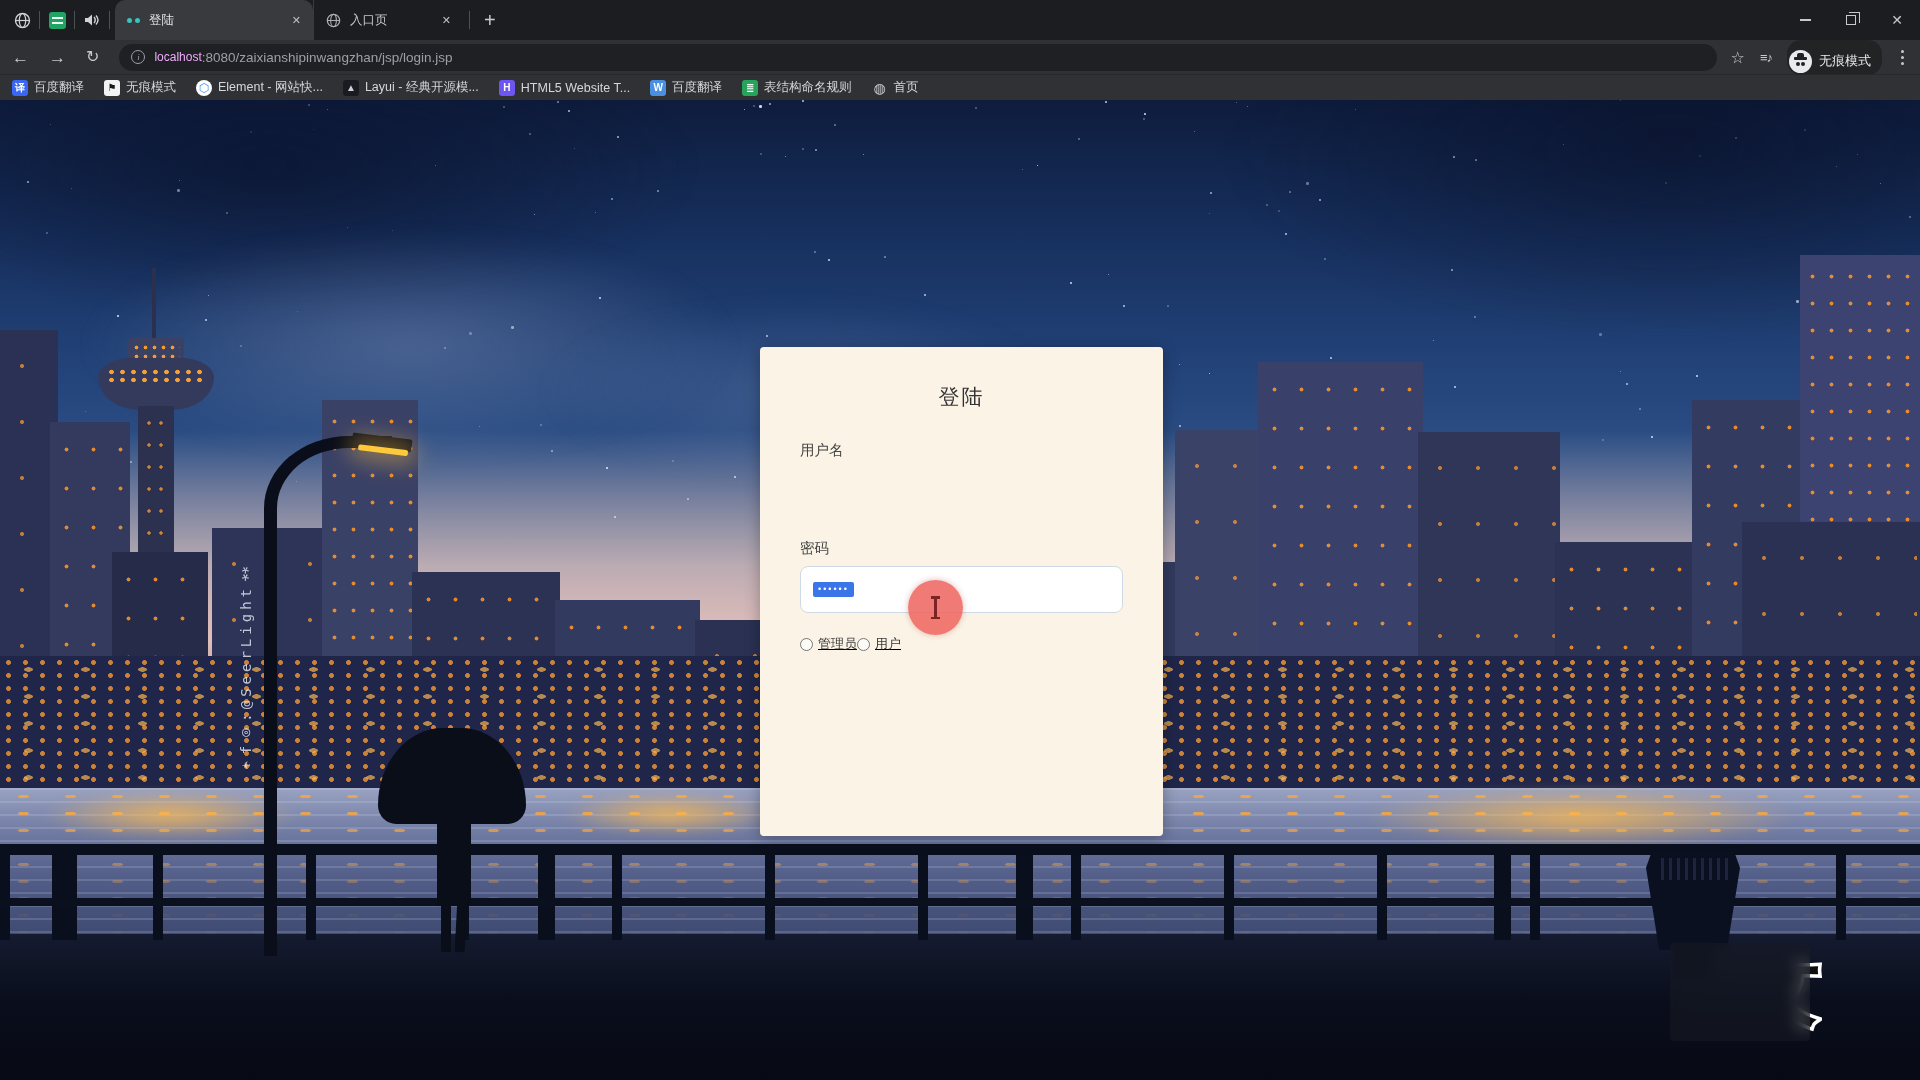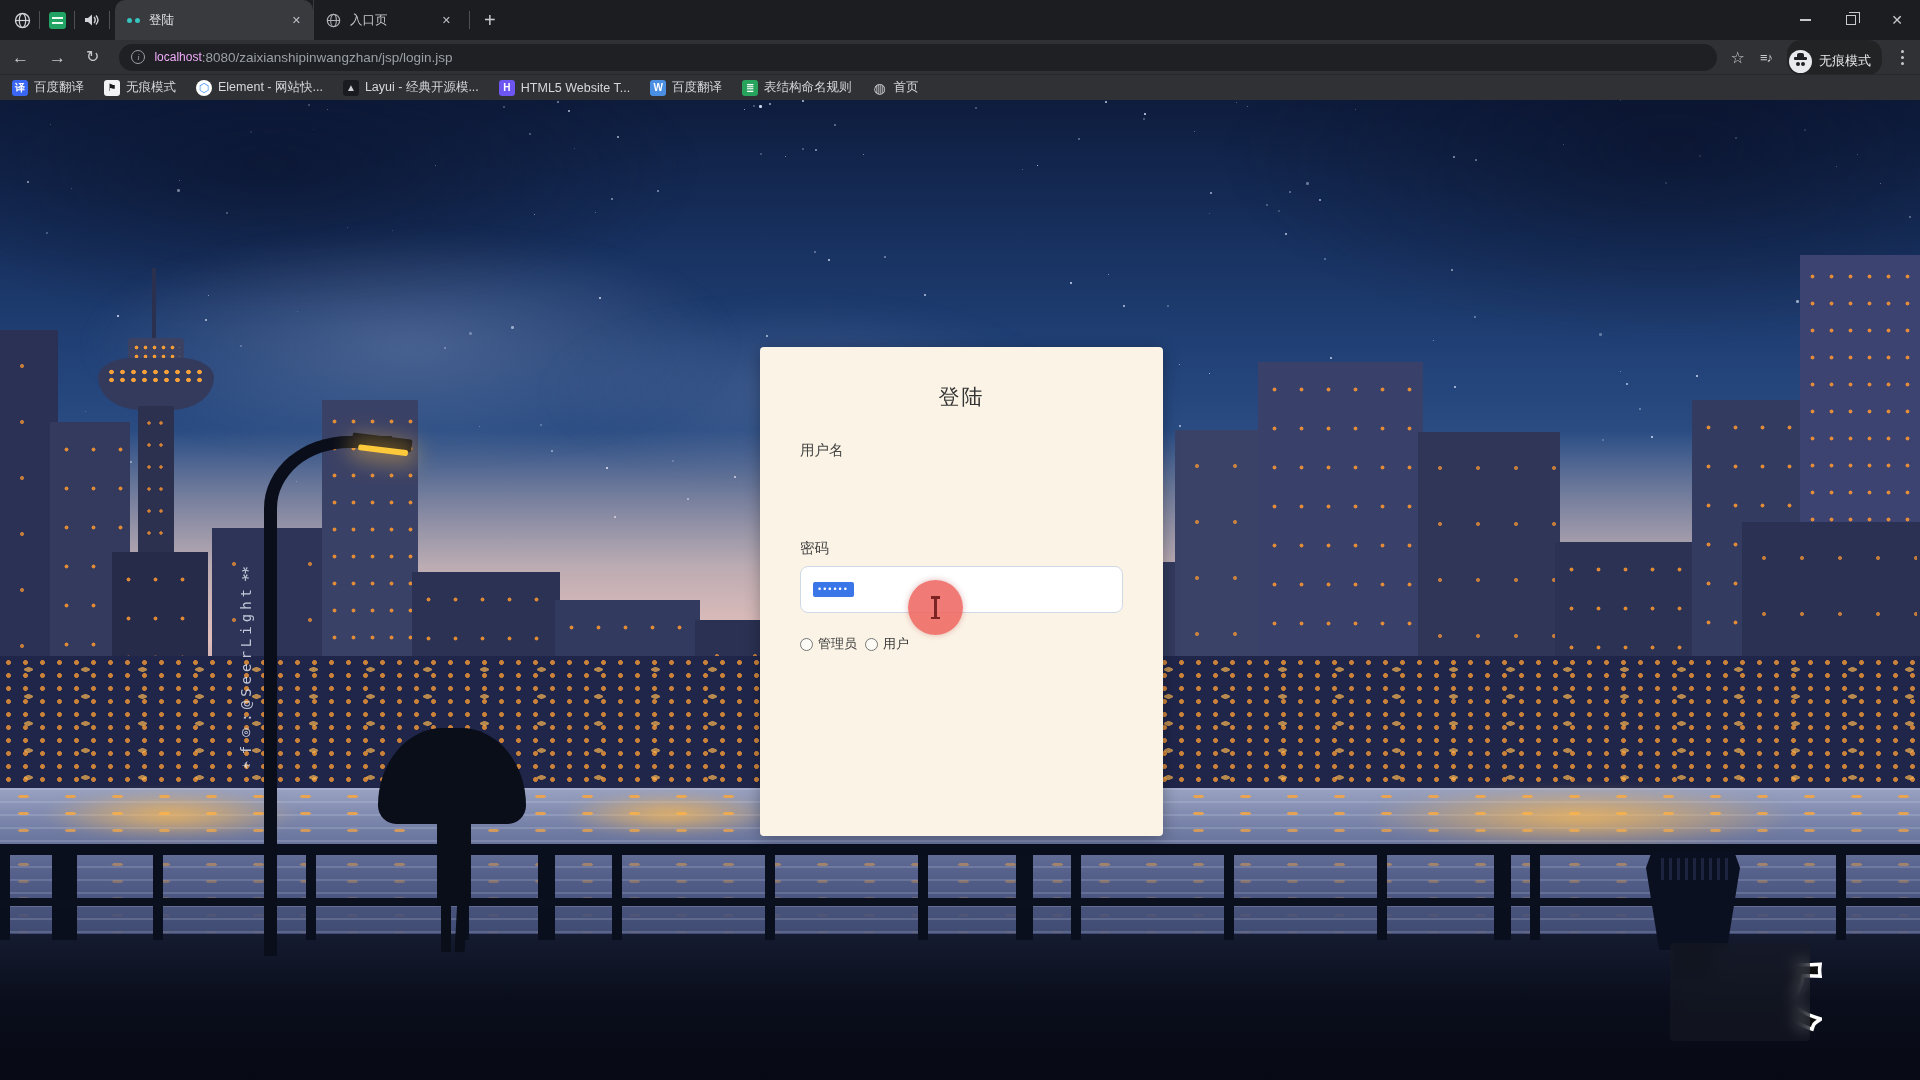--- a/index.html
+++ b/index.html
@@ -139,21 +139,21 @@
   .login-card{position:absolute;left:760px;top:247px;width:403px;height:489px;background:#fbf4e6;border-radius:4px;
     box-shadow:0 3px 16px rgba(0,0,0,.3);z-index:20;}
   .card-title{position:absolute;top:36px;left:0;right:0;text-align:center;font-size:21px;color:#323232;letter-spacing:2px;}
   .field-label{position:absolute;left:40px;font-size:14.5px;color:#454545;}
   .lbl-user{top:94px;}
   .lbl-pass{top:192px;}
   .inp{position:absolute;left:40px;width:323px;border-radius:6px;font-size:14px;color:#3c4043;padding:0 13px;outline:none;font-family:inherit;}
   .inp-user{top:118px;height:42px;background:#dce8fa;border:1px solid #c9d9f0;}
   .inp-pass{top:219px;height:47px;background:#fff;border:1px solid #cfd9e6;border-radius:8px;display:flex;align-items:center;padding:0 12px;}
   .pw-chip{background:#3a76e8;border-radius:2px;padding:3px 5px;color:#fff;font-size:9px;letter-spacing:2px;line-height:1;}
-  .radio-row{position:absolute;left:40px;top:288px;display:flex;align-items:center;gap:8px;}
+  .radio-row{position:absolute;left:40px;top:288px;display:flex;align-items:center;gap:0;text-decoration:underline;}
   .radio-item{display:flex;align-items:center;gap:5px;cursor:pointer;}
   .radio-circle{width:13px;height:13px;border:1.5px solid #767676;border-radius:50%;background:#fdfbf5;}
   .radio-label{font-size:13px;color:#3a3a3a;}
   .btn{position:absolute;left:30px;width:343px;height:43px;background:#46a269;border:none;border-radius:3px;
     font-size:16.5px;color:#1e2d22;letter-spacing:3px;cursor:pointer;font-family:inherit;}
   .btn-login{top:333px;}
   .btn-register{top:416px;}
 
   
   .click-indicator{position:absolute;left:908px;top:480px;width:55px;height:55px;border-radius:50%;

